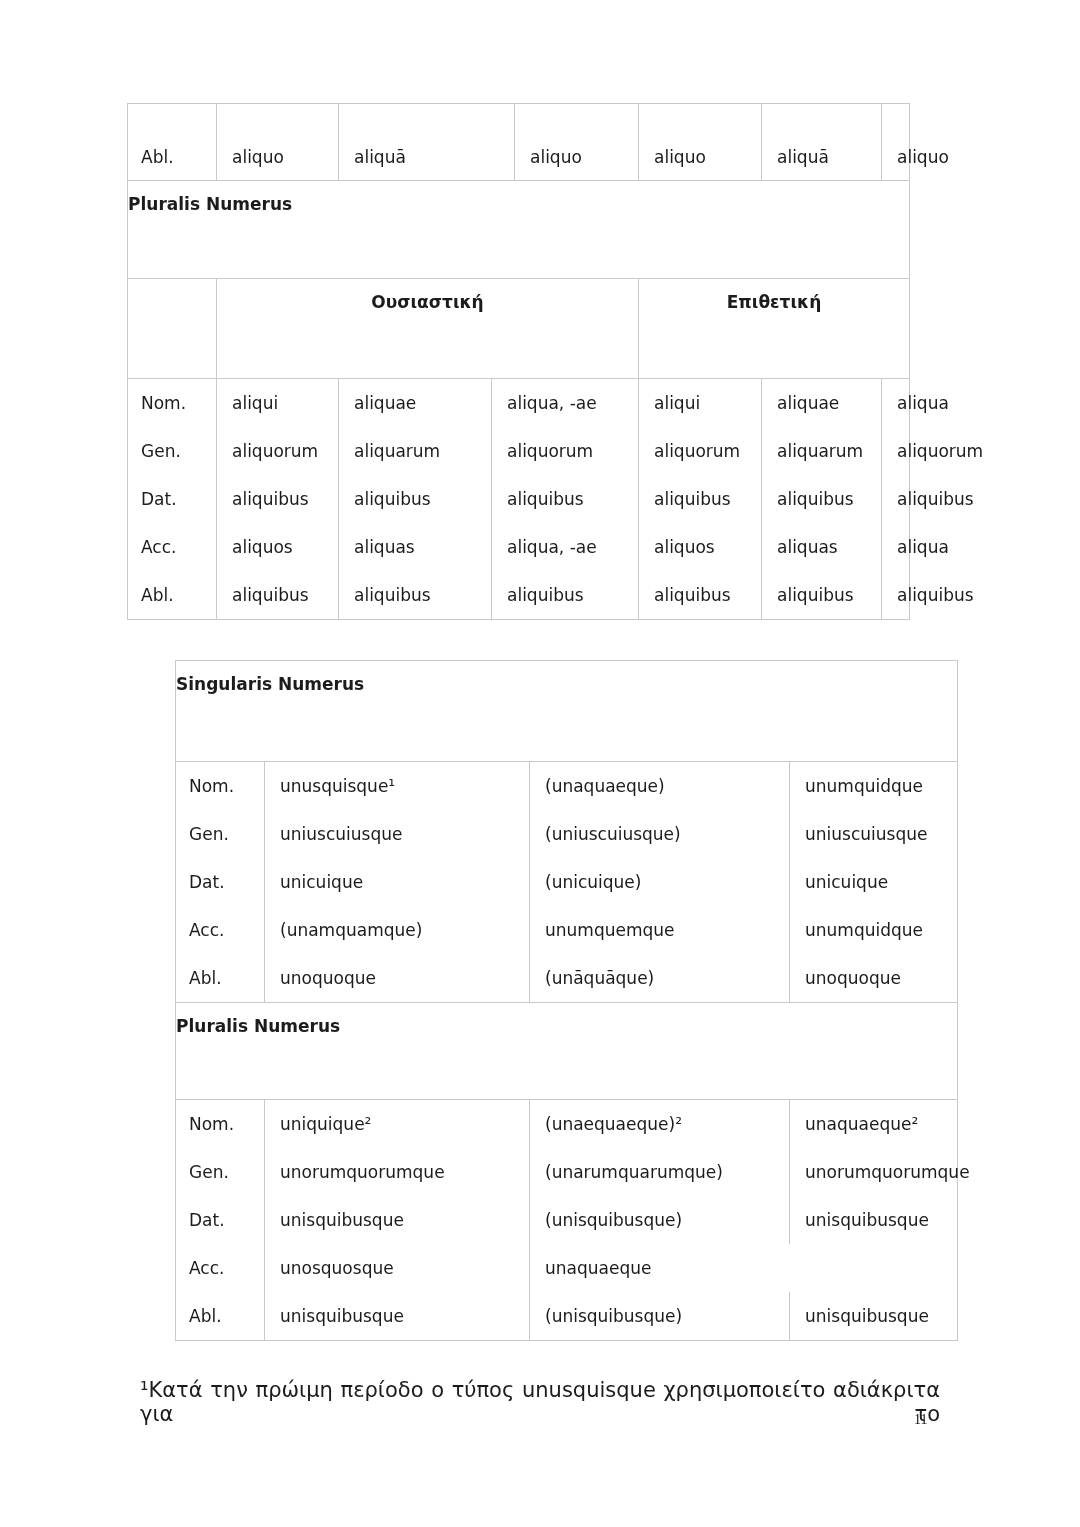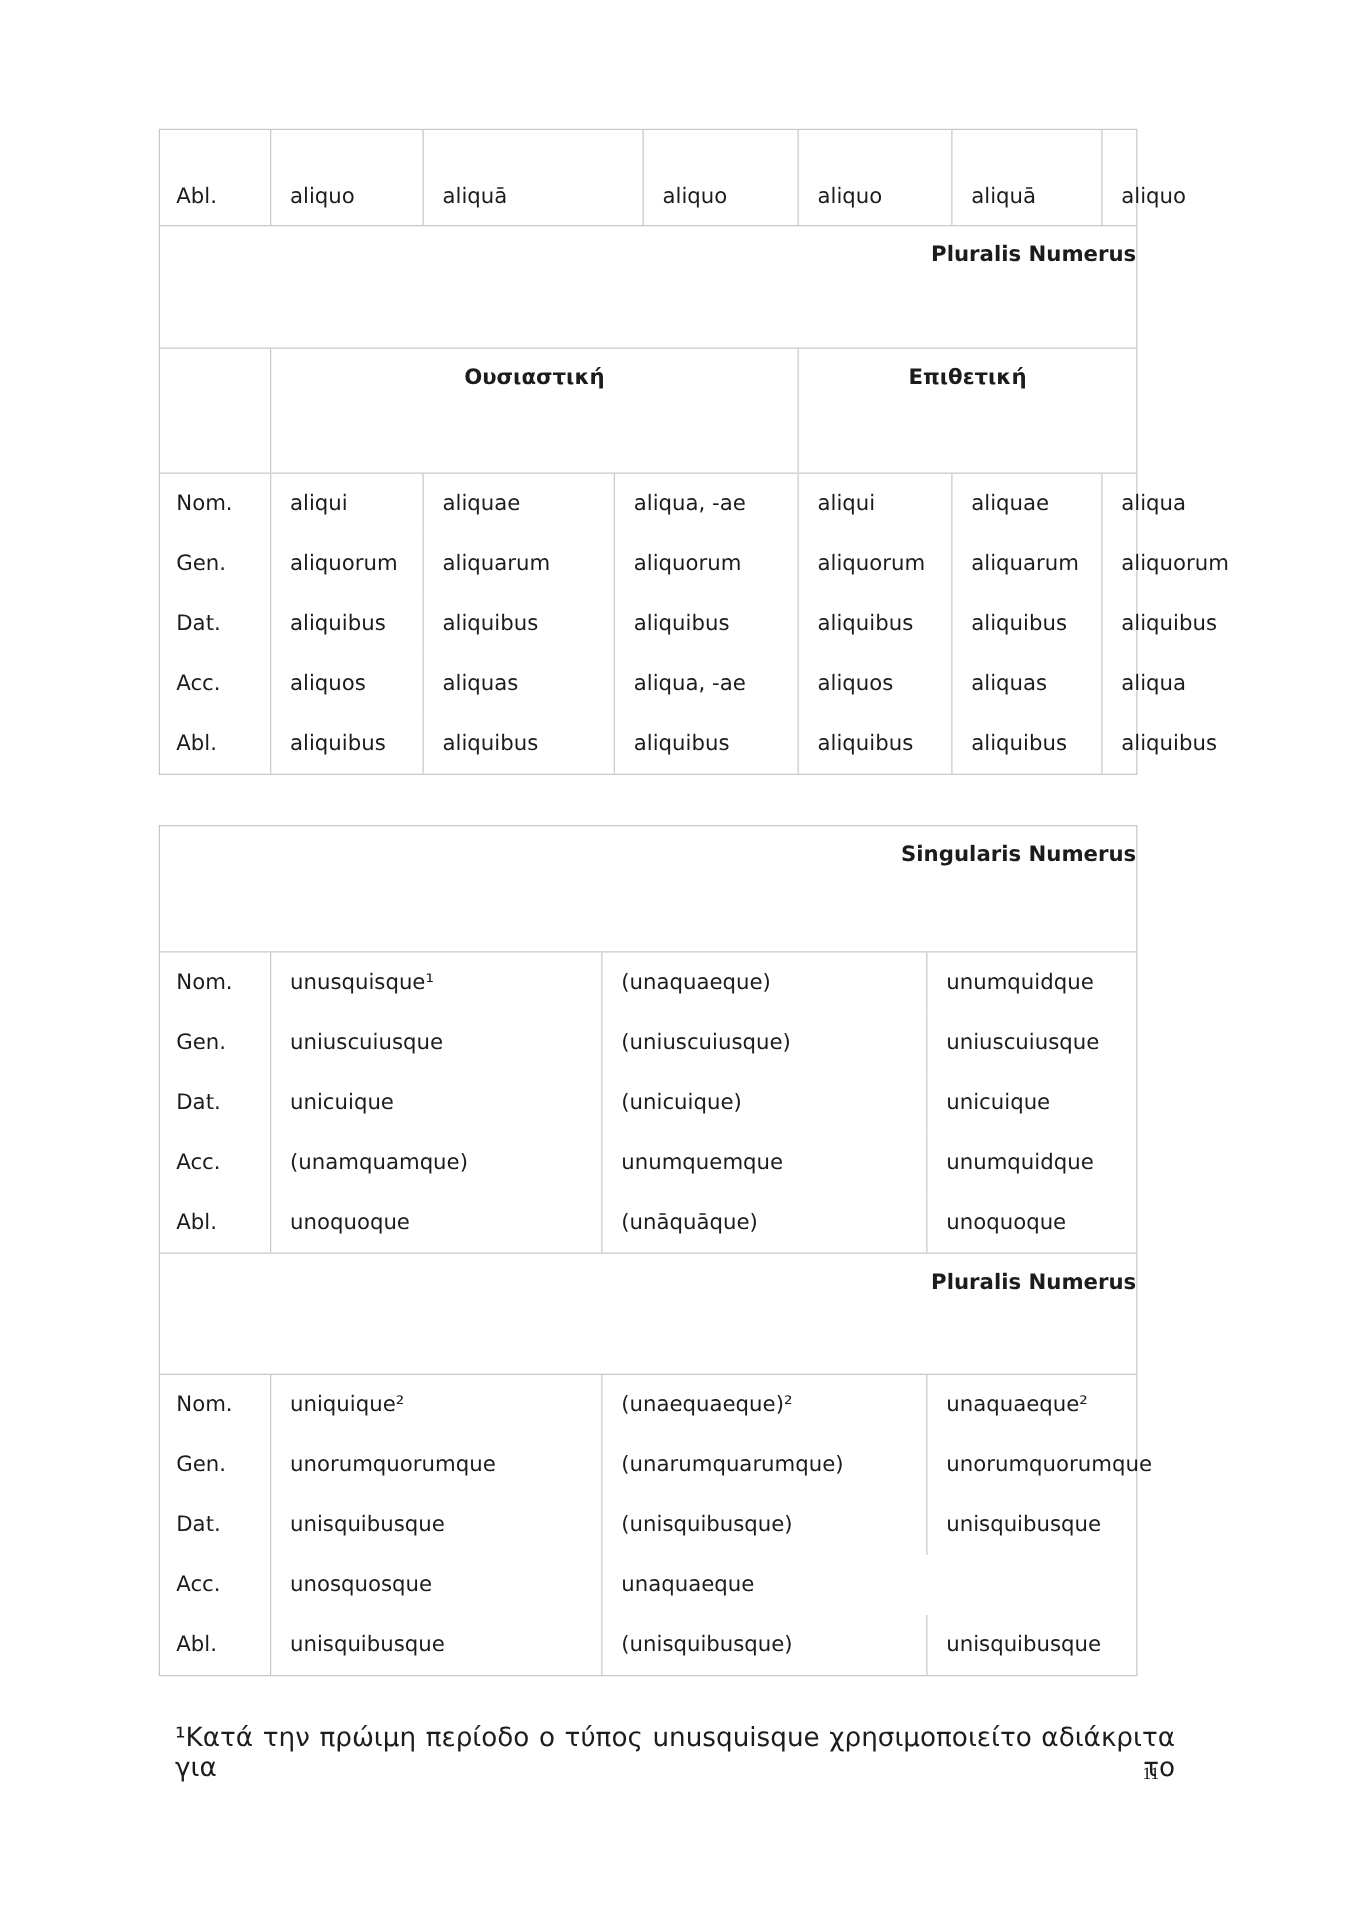--- a/index.html
+++ b/index.html
@@ -3,34 +3,34 @@
 <meta charset="utf-8">
 <style>
   * { margin:0; padding:0; box-sizing:border-box; }
   html,body { background:#ffffff; }
   body {
     width:1080px; height:1527px; position:relative; overflow:hidden;
     font-family:"DejaVu Sans", sans-serif; color:#1c1c1c; font-size:17px;
   }
   .tbl { position:absolute; left:127px; width:783px; border:1px solid #c9c9c9; background:#fff; }
   #table1 { top:103px; }
-  #table2 { top:660px; }
+  #table2 { top:660px;margin-left:48px; }
   .section { border-top:1px solid #c9c9c9; }
   .section:first-child { border-top:none; }
   .grid { display:grid; }
   .cols-t1a { grid-template-columns:88px 122px 176px 124px 123px 120px 1fr; }
   .cols-t1g { grid-template-columns:88px 422px 1fr; }
   .cols-t1b { grid-template-columns:88px 122px 153px 147px 123px 120px 1fr; }
   .cols-t2  { grid-template-columns:88px 265px 260px 1fr; }
   .cell { border-left:1px solid #c9c9c9; display:flex; align-items:center; padding-left:15px; }
   .cell:first-child { border-left:none; }
   .label-cell { padding-left:13px; }
   .abl-row { height:76px; }
   .abl-row .cell { align-items:flex-end; padding-bottom:13px; }
-  .merged-header { text-align:right; font-weight:bold; padding-top:13px; }
+  .merged-header { text-align:left; font-weight:bold; padding-top:13px; }
   .h97  { height:97px; }
   .h98  { height:98px; }
   .h100 { height:100px; }
   .group-row { height:100px;text-align:center; }
   .group-row .cell { align-items:flex-start; justify-content:center; padding:13px 0 0 0; font-weight:bold; }
   .body-row { height:48px; }
   .footnote {
     position:absolute; left:140px; top:1378px; width:800px;
     text-align:justify; text-align-last:justify; font-size:21px;
   }

